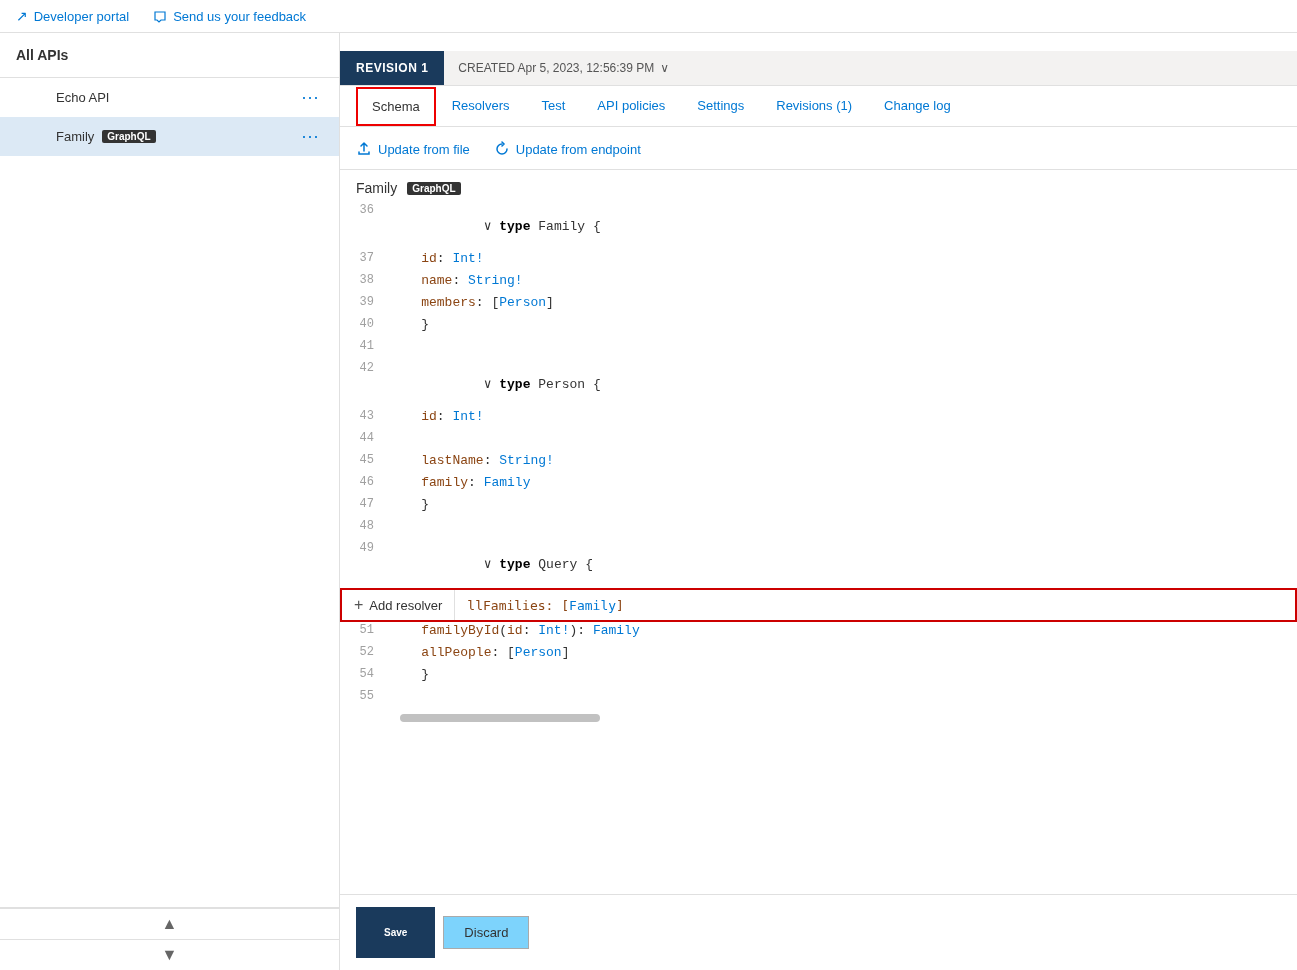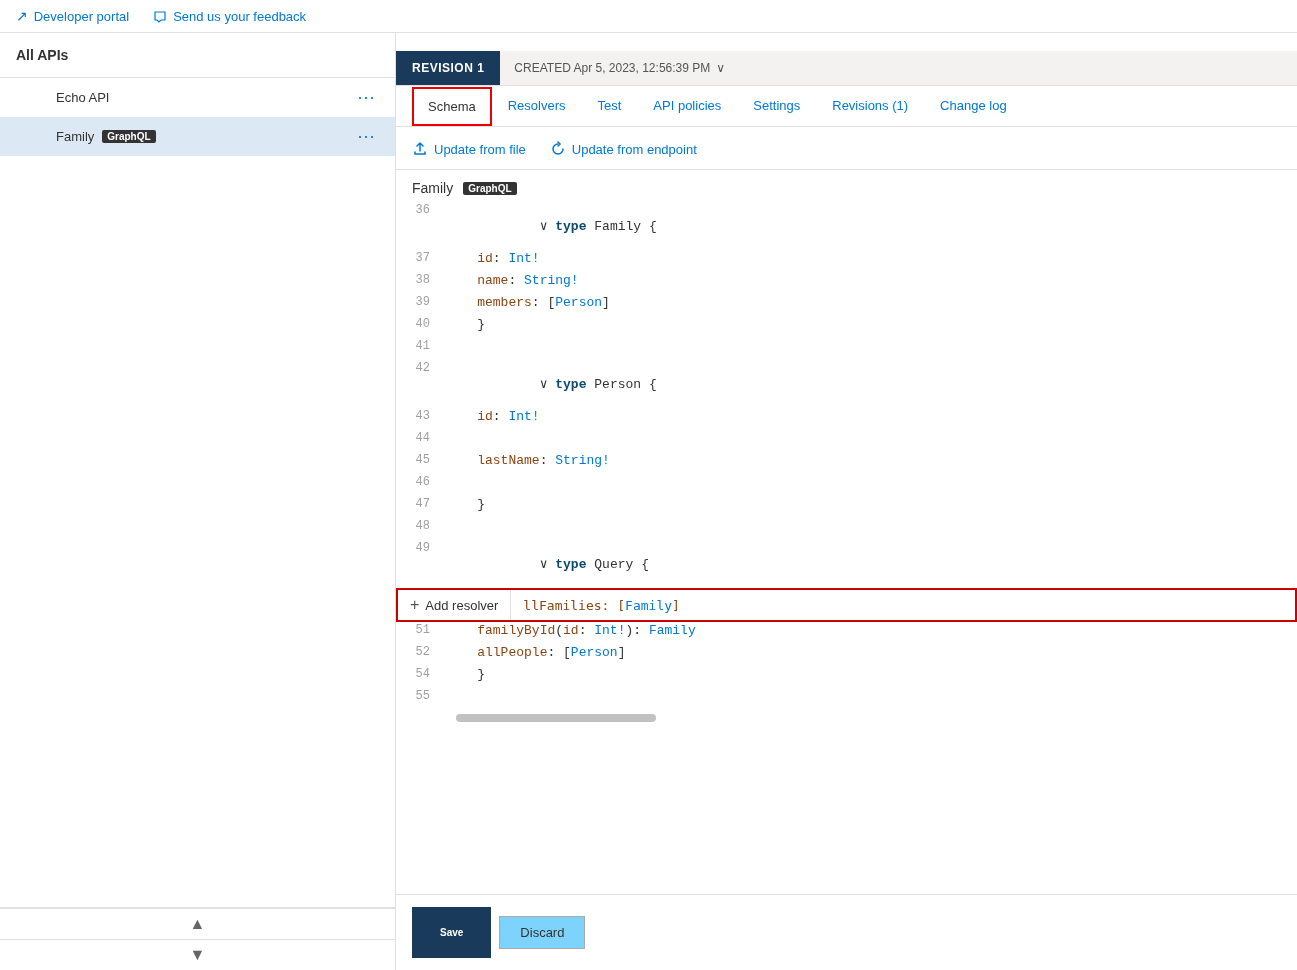--- a/index.html
+++ b/index.html
@@ -16,21 +16,21 @@
       color: #0078d4; text-decoration: none; font-size: 13px; cursor: pointer;
     }
 
     
     .main-layout {
       display: flex; flex: 1; overflow: hidden;
     }
 
     
     .sidebar {
-      width: 396px; flex-shrink: 0; border-right: 1px solid #e0e0e0;
+      width: 340px; flex-shrink: 0; border-right: 1px solid #e0e0e0;
       display: flex; flex-direction: column; overflow: hidden;
     }
     .sidebar-header {
       padding: 14px 16px; font-weight: 700; font-size: 14px;
       border-bottom: 1px solid #e0e0e0;
     }
     .sidebar-scroll { flex: 1; overflow-y: auto; }
     .sidebar-item {
       display: flex; align-items: center; justify-content: space-between;
       padding: 10px 16px; cursor: pointer; border-bottom: 1px solid transparent;
@@ -117,21 +117,21 @@
     }
     .code-line {
       display: flex; align-items: flex-start; min-height: 22px;
       padding: 1px 0;
     }
     .line-number {
       width: 50px; text-align: right; padding-right: 16px;
       color: #a0a0a0; font-size: 12px; user-select: none; flex-shrink: 0;
     }
     .line-content { flex: 1; white-space: pre; }
-    .kw-type { color: #0c4a6e; font-weight: 600; }
+    .kw-type { color: #000000; font-weight: 600; }
     .kw-name-family { color: #333; }
     .kw-name-person { color: #333; }
     .kw-name-query { color: #333; }
     .field-name { color: #8b4513; }
     .type-name { color: #0078d4; }
     .type-int { color: #0078d4; }
     .type-string { color: #0078d4; }
     .punct { color: #333; }
     .chevron { color: #333; cursor: pointer; }
 
@@ -342,20 +342,21 @@
           <span class="line-number">44</span>
         </div>
 
         <div class="code-line">
           <span class="line-number">45</span>
           <span class="line-content">    <span class="field-name">lastName</span>: <span class="type-string">String!</span></span>
         </div>
 
         <div class="code-line">
           <span class="line-number">46</span>
+          <span class="line-content">    <span class="field-name">family</span>: <span class="type-name">Family</span></span>
         </div>
 
         <div class="code-line">
           <span class="line-number">47</span>
           <span class="line-content">    <span class="punct">}</span></span>
         </div>
 
         <div class="code-line">
           <span class="line-number">48</span>
           <span class="line-content"> </span>

